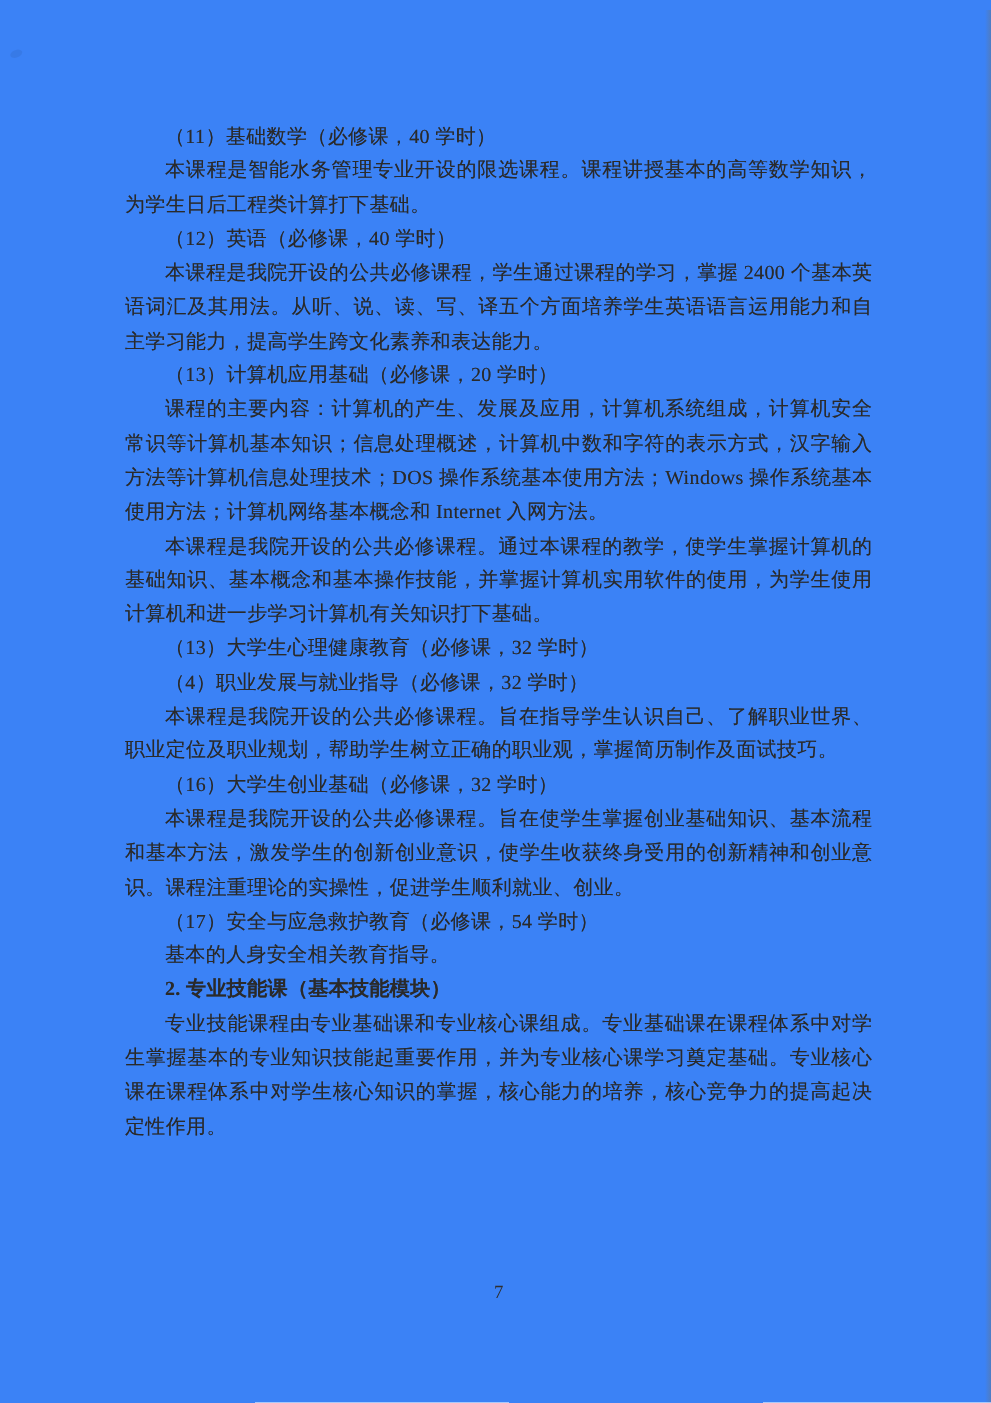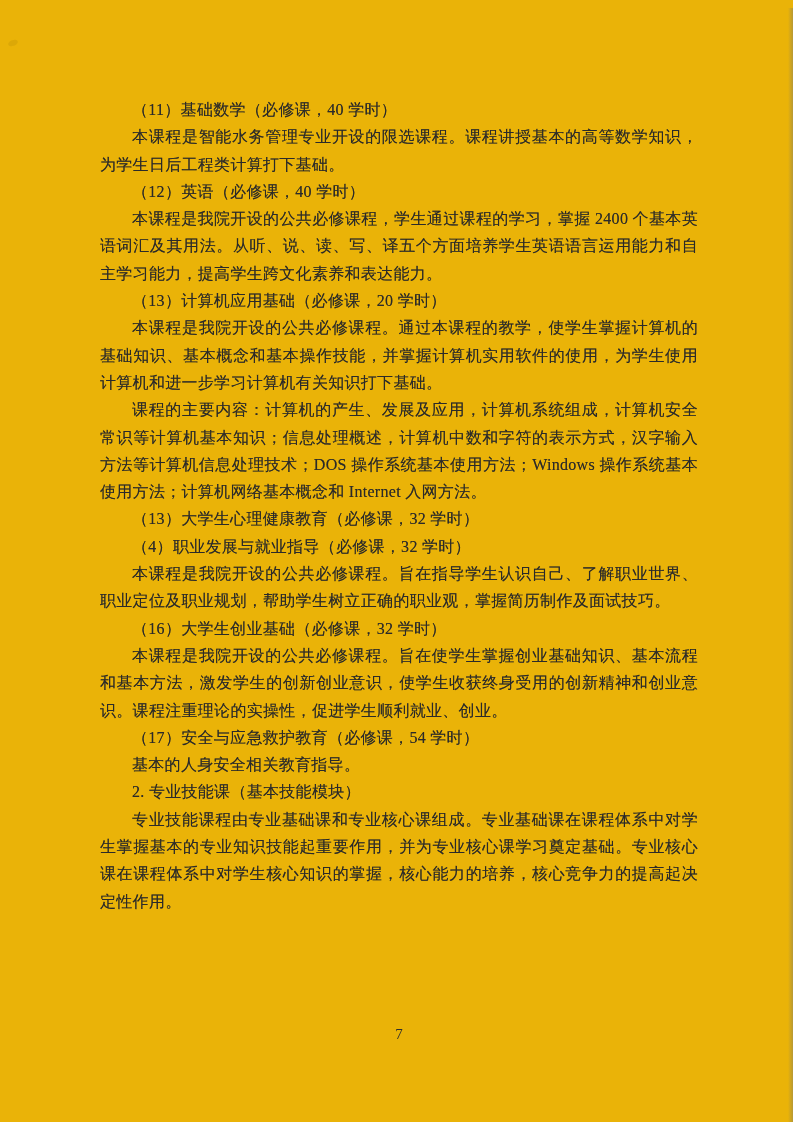--- a/index.html
+++ b/index.html
@@ -4,21 +4,21 @@
 <style>
   html, body {
     margin: 0;
     padding: 0;
     background: #ffffff;
   }
   .page {
     position: relative;
     width: 793px;
     height: 1122px;
-    background: #eab308;
+    background: #3b82f6;
     overflow: hidden;
     font-family: "Liberation Serif", "DejaVu Serif", serif;
     color: #2a2a2a;
   }
   .content {
     position: absolute;
     left: 100px;
     top: 96px;
     width: 598px;
   }
@@ -26,21 +26,21 @@
     margin: 0;
     padding: 0;
     font-size: 16px;
     line-height: 27.3px;
     text-align: justify;
     text-indent: 2em;
     letter-spacing: 0.3px;
     text-shadow: 0 0 0.4px rgba(40,40,40,0.55);
   }
   .content p.section {
-    font-weight: 400;
+    font-weight: 700;
   }
   .footer {
     position: absolute;
     left: 100px;
     top: 1026px;
     width: 598px;
     text-align: center;
     font-size: 15px;
     color: #2f2f2f;
   }
@@ -69,22 +69,22 @@
 <div class="page">
 
   <div class="speck"></div>
 
   <div class="content">
     <p>（11）基础数学（必修课，40 学时）</p>
     <p>本课程是智能水务管理专业开设的限选课程。课程讲授基本的高等数学知识，为学生日后工程类计算打下基础。</p>
     <p>（12）英语（必修课，40 学时）</p>
     <p>本课程是我院开设的公共必修课程，学生通过课程的学习，掌握 2400 个基本英语词汇及其用法。从听、说、读、写、译五个方面培养学生英语语言运用能力和自主学习能力，提高学生跨文化素养和表达能力。</p>
     <p>（13）计算机应用基础（必修课，20 学时）</p>
+    <p>课程的主要内容：计算机的产生、发展及应用，计算机系统组成，计算机安全常识等计算机基本知识；信息处理概述，计算机中数和字符的表示方式，汉字输入方法等计算机信息处理技术；DOS 操作系统基本使用方法；Windows 操作系统基本使用方法；计算机网络基本概念和 Internet 入网方法。</p>
     <p>本课程是我院开设的公共必修课程。通过本课程的教学，使学生掌握计算机的基础知识、基本概念和基本操作技能，并掌握计算机实用软件的使用，为学生使用计算机和进一步学习计算机有关知识打下基础。</p>
-    <p>课程的主要内容：计算机的产生、发展及应用，计算机系统组成，计算机安全常识等计算机基本知识；信息处理概述，计算机中数和字符的表示方式，汉字输入方法等计算机信息处理技术；DOS 操作系统基本使用方法；Windows 操作系统基本使用方法；计算机网络基本概念和 Internet 入网方法。</p>
     <p>（13）大学生心理健康教育（必修课，32 学时）</p>
     <p>（4）职业发展与就业指导（必修课，32 学时）</p>
     <p>本课程是我院开设的公共必修课程。旨在指导学生认识自己、了解职业世界、职业定位及职业规划，帮助学生树立正确的职业观，掌握简历制作及面试技巧。</p>
     <p>（16）大学生创业基础（必修课，32 学时）</p>
     <p>本课程是我院开设的公共必修课程。旨在使学生掌握创业基础知识、基本流程和基本方法，激发学生的创新创业意识，使学生收获终身受用的创新精神和创业意识。课程注重理论的实操性，促进学生顺利就业、创业。</p>
     <p>（17）安全与应急救护教育（必修课，54 学时）</p>
     <p>基本的人身安全相关教育指导。</p>
     <p class="section">2. 专业技能课（基本技能模块）</p>
     <p>专业技能课程由专业基础课和专业核心课组成。专业基础课在课程体系中对学生掌握基本的专业知识技能起重要作用，并为专业核心课学习奠定基础。专业核心课在课程体系中对学生核心知识的掌握，核心能力的培养，核心竞争力的提高起决定性作用。</p>
   </div>

